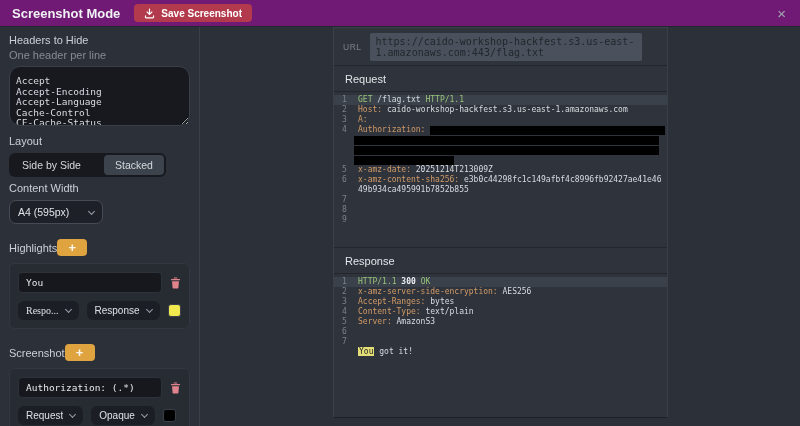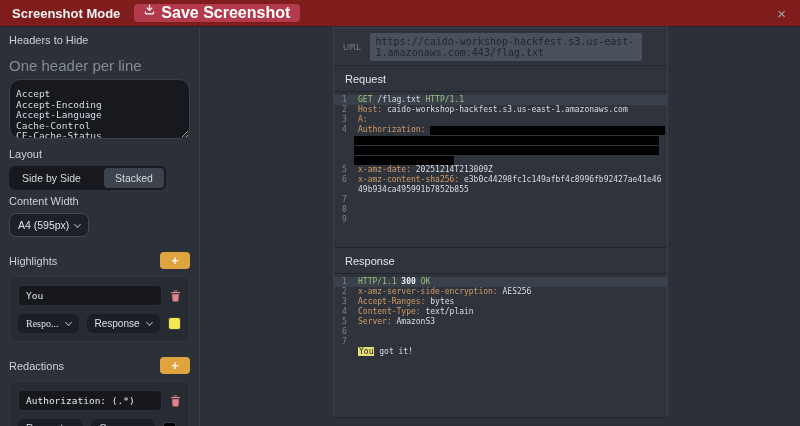--- a/index.html
+++ b/index.html
@@ -1,47 +1,47 @@
 <!DOCTYPE html>
 <html><head>
 <meta charset="utf-8">
 <style>
   * { margin:0; padding:0; box-sizing:border-box; }
   html,body { width:800px; height:426px; overflow:hidden; }
   body { background:#2c3038; font-family:"Liberation Sans", sans-serif; color:#d8dce2; position:relative; }
 
   
-  .topbar { position:absolute; left:0; top:0; width:800px; height:27px; background:#7f1d1d;
+  .topbar { position:absolute; left:0; top:0; width:800px; height:27px; background:#701a75;
             border-bottom:1px solid #23262c; display:flex; align-items:center; padding:0 12px; gap:14px; }
   .topbar-title { font-size:13px; font-weight:bold; color:#f0f2f5; }
   .save-btn { height:18px; background:#b23a4c; border:none; border-radius:4px; color:#fff;
-              font-family:"Liberation Sans",sans-serif; font-size:16px; font-weight:bold;
-              display:flex; gap:6px; padding:0 10px; cursor:pointer; }
+              font-family:"Liberation Sans",sans-serif; font-size:10px; font-weight:bold;
+              display:flex; align-items:center; gap:6px; padding:0 10px; cursor:pointer; }
   .topbar-spacer { flex:1; }
   .close-x { color:#a2a8b0; font-size:15px; line-height:1; cursor:pointer; padding:0 2px; }
 
   
   .sidebar { position:absolute; left:0; top:27px; width:200px; height:399px;
              border-right:1px solid #3a3f48; padding:2px 9px 0 9px; }
   .side-label { font-size:11px; color:#ccd0d6; margin-top:5px; }
-  .side-sublabel { font-size:15px; color:#858c95; margin-top:11px; }
+  .side-sublabel { font-size:11px; color:#858c95; margin-top:3px; }
   .headers-textarea { width:100%; height:60px; margin-top:5px; background:#17191f;
                       border:1px solid #3a3f48; border-radius:11px; resize:vertical;
                       font-family:"DejaVu Sans Mono", monospace; font-size:9.5px; line-height:10.5px;
                       color:#d8dce2; padding:9px 6px; overflow:hidden; }
   .segmented { margin-top:6px; display:inline-flex; background:#17191f; border-radius:6px; padding:2px; gap:12px; }
   .seg { font-size:10.5px; color:#d5d9de; padding:4px 11px; border-radius:4px; cursor:pointer; background:transparent; }
   .seg.selected { background:#3d434c; }
   .select-box { margin-top:6px; background:#1d2026; border:1px solid #454b55; border-radius:7px;
                 padding:5px 8px; font-size:10.5px; color:#e0e3e8; display:flex; align-items:center;
                 justify-content:space-between; cursor:pointer; }
-  .cw-select { width:80px; }
+  .cw-select { width:94px; }
   .chev { width:5px; height:5px; border-right:1.5px solid #9aa1aa; border-bottom:1.5px solid #9aa1aa;
           transform:rotate(45deg); margin-top:-2px; flex:0 0 auto; }
-  .section-head { display:flex; align-items:center; justify-content:space-between; margin-top:15px; }
+  .section-head { display:flex; align-items:center; margin-top:15px; }
   .add-btn { width:30px; height:17px; background:#dfa43f; border:none; border-radius:4px;
              color:#fdf6e8; font-size:13px; line-height:15px; cursor:pointer; font-weight:bold; }
   .card { margin-top:7px; background:#272b32; border:1px solid #323740; border-radius:6px; padding:8px; }
   .card-row { display:flex; align-items:center; gap:8px; }
   .card-row + .card-row { margin-top:8px; }
   .pattern-input { flex:1; min-width:0; background:#16181e; border:1px solid #2d323a; border-radius:4px;
                    color:#e6e9ed; font-family:"DejaVu Sans Mono", monospace; font-size:9.5px; padding:4px 7px; }
   .trash-btn { background:none; border:none; cursor:pointer; padding:0; display:flex; }
   .dd { background:#1b1e24; border-radius:6px; padding:4px 8px; font-size:10px; color:#dde0e5;
         display:flex; align-items:center; gap:7px; cursor:pointer; white-space:nowrap; }
@@ -146,21 +146,21 @@
       </div>
       <div class="dd">
         <span class="label">Response</span>
         <span class="chev"></span>
       </div>
       <div class="swatch" style="background: rgb(242, 233, 78);"></div>
     </div>
   </div>
 
   <div class="section-head">
-    <span class="side-label" style="margin-top:0;">Redactions</span>
+    <span class="side-label" style="margin-top:0;">Screenshot</span>
     <button class="add-btn">+</button>
   </div>
   <div class="card">
     <div class="card-row">
       <input class="pattern-input" spellcheck="false" value="Authorization: (.*)" style="">
       <button class="trash-btn">
         <span style="display:flex;">
           <svg viewBox="0 0 12 13" width="11" height="12">
               <g fill="#df838c">
                 <rect x="1" y="2.2" width="10" height="1.3" rx="0.6"></rect>

